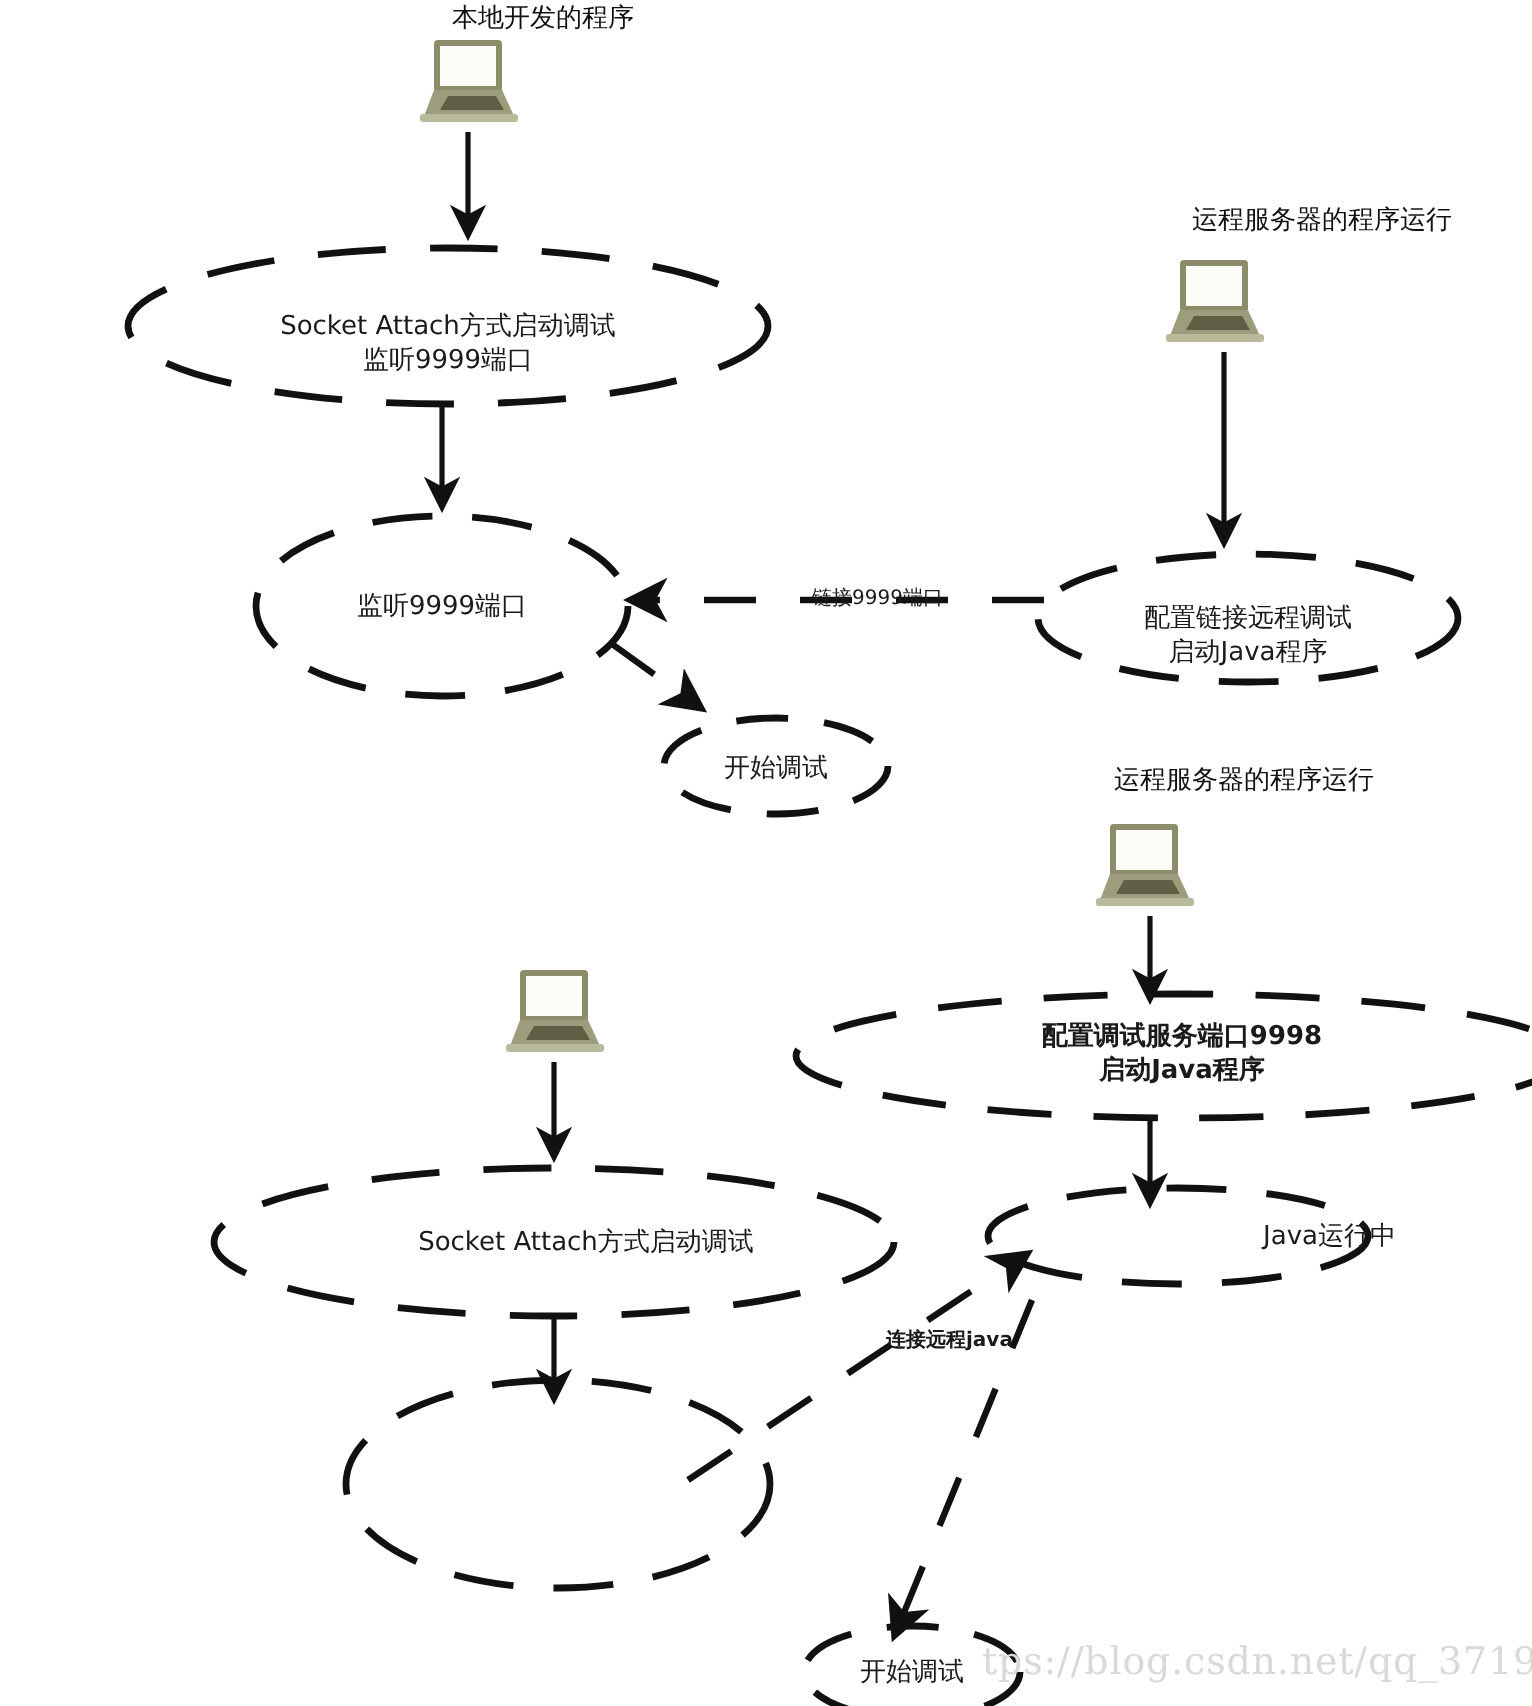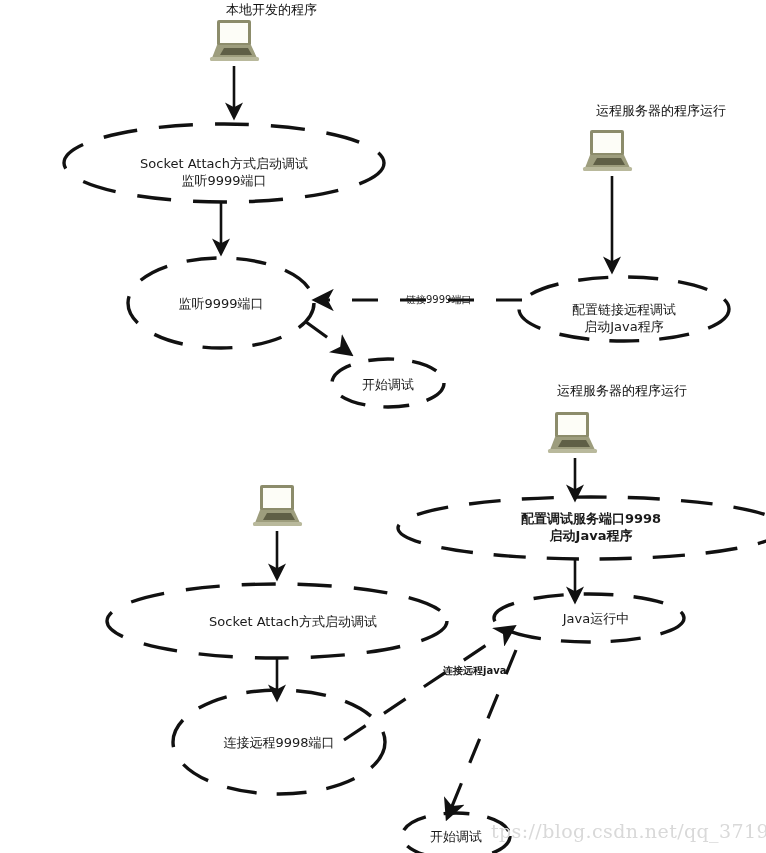--- a/index.html
+++ b/index.html
@@ -173,31 +173,28 @@
   <div class="node-text" style="left:475px; top:301px; width:210px;">
     <div>配置链接远程调试</div>
     <div>启动Java程序</div>
   </div>
 
   <div class="node-text" style="left:354px; top:510px; width:386px;font-weight:bold;">
     <div>配置调试服务端口9998</div>
     <div>启动Java程序</div>
   </div>
 
-  <div class="node-text" style="left:450px; top:610px; width:204px;">
+  <div class="node-text" style="left:450px; top:610px; width:204px;text-align:right;">
     <div>Java运行中</div>
   </div>
 
   <div class="node-text" style="left:63px; top:613px; width:340px;padding-left:16px;">
     <div>Socket Attach方式启动调试</div>
   </div>
 
-  <div class="node-text" style="left:129px; top:734px; width:212px;">
-    <div>连接远程9998端口</div>
-  </div>
 
   <div class="node-text" style="left:358px; top:828px; width:108px;">
     <div>开始调试</div>
   </div>
 
   <div class="edge-label" style="left:362px; top:292px;">链接9999端口</div>
   <div class="edge-label" style="left:399px; top:663px;font-weight:bold;">连接远程java</div>
 
   <div class="watermark" style="left:447px; top:820px;">tps://blog.csdn.net/qq_37192800</div>
 

